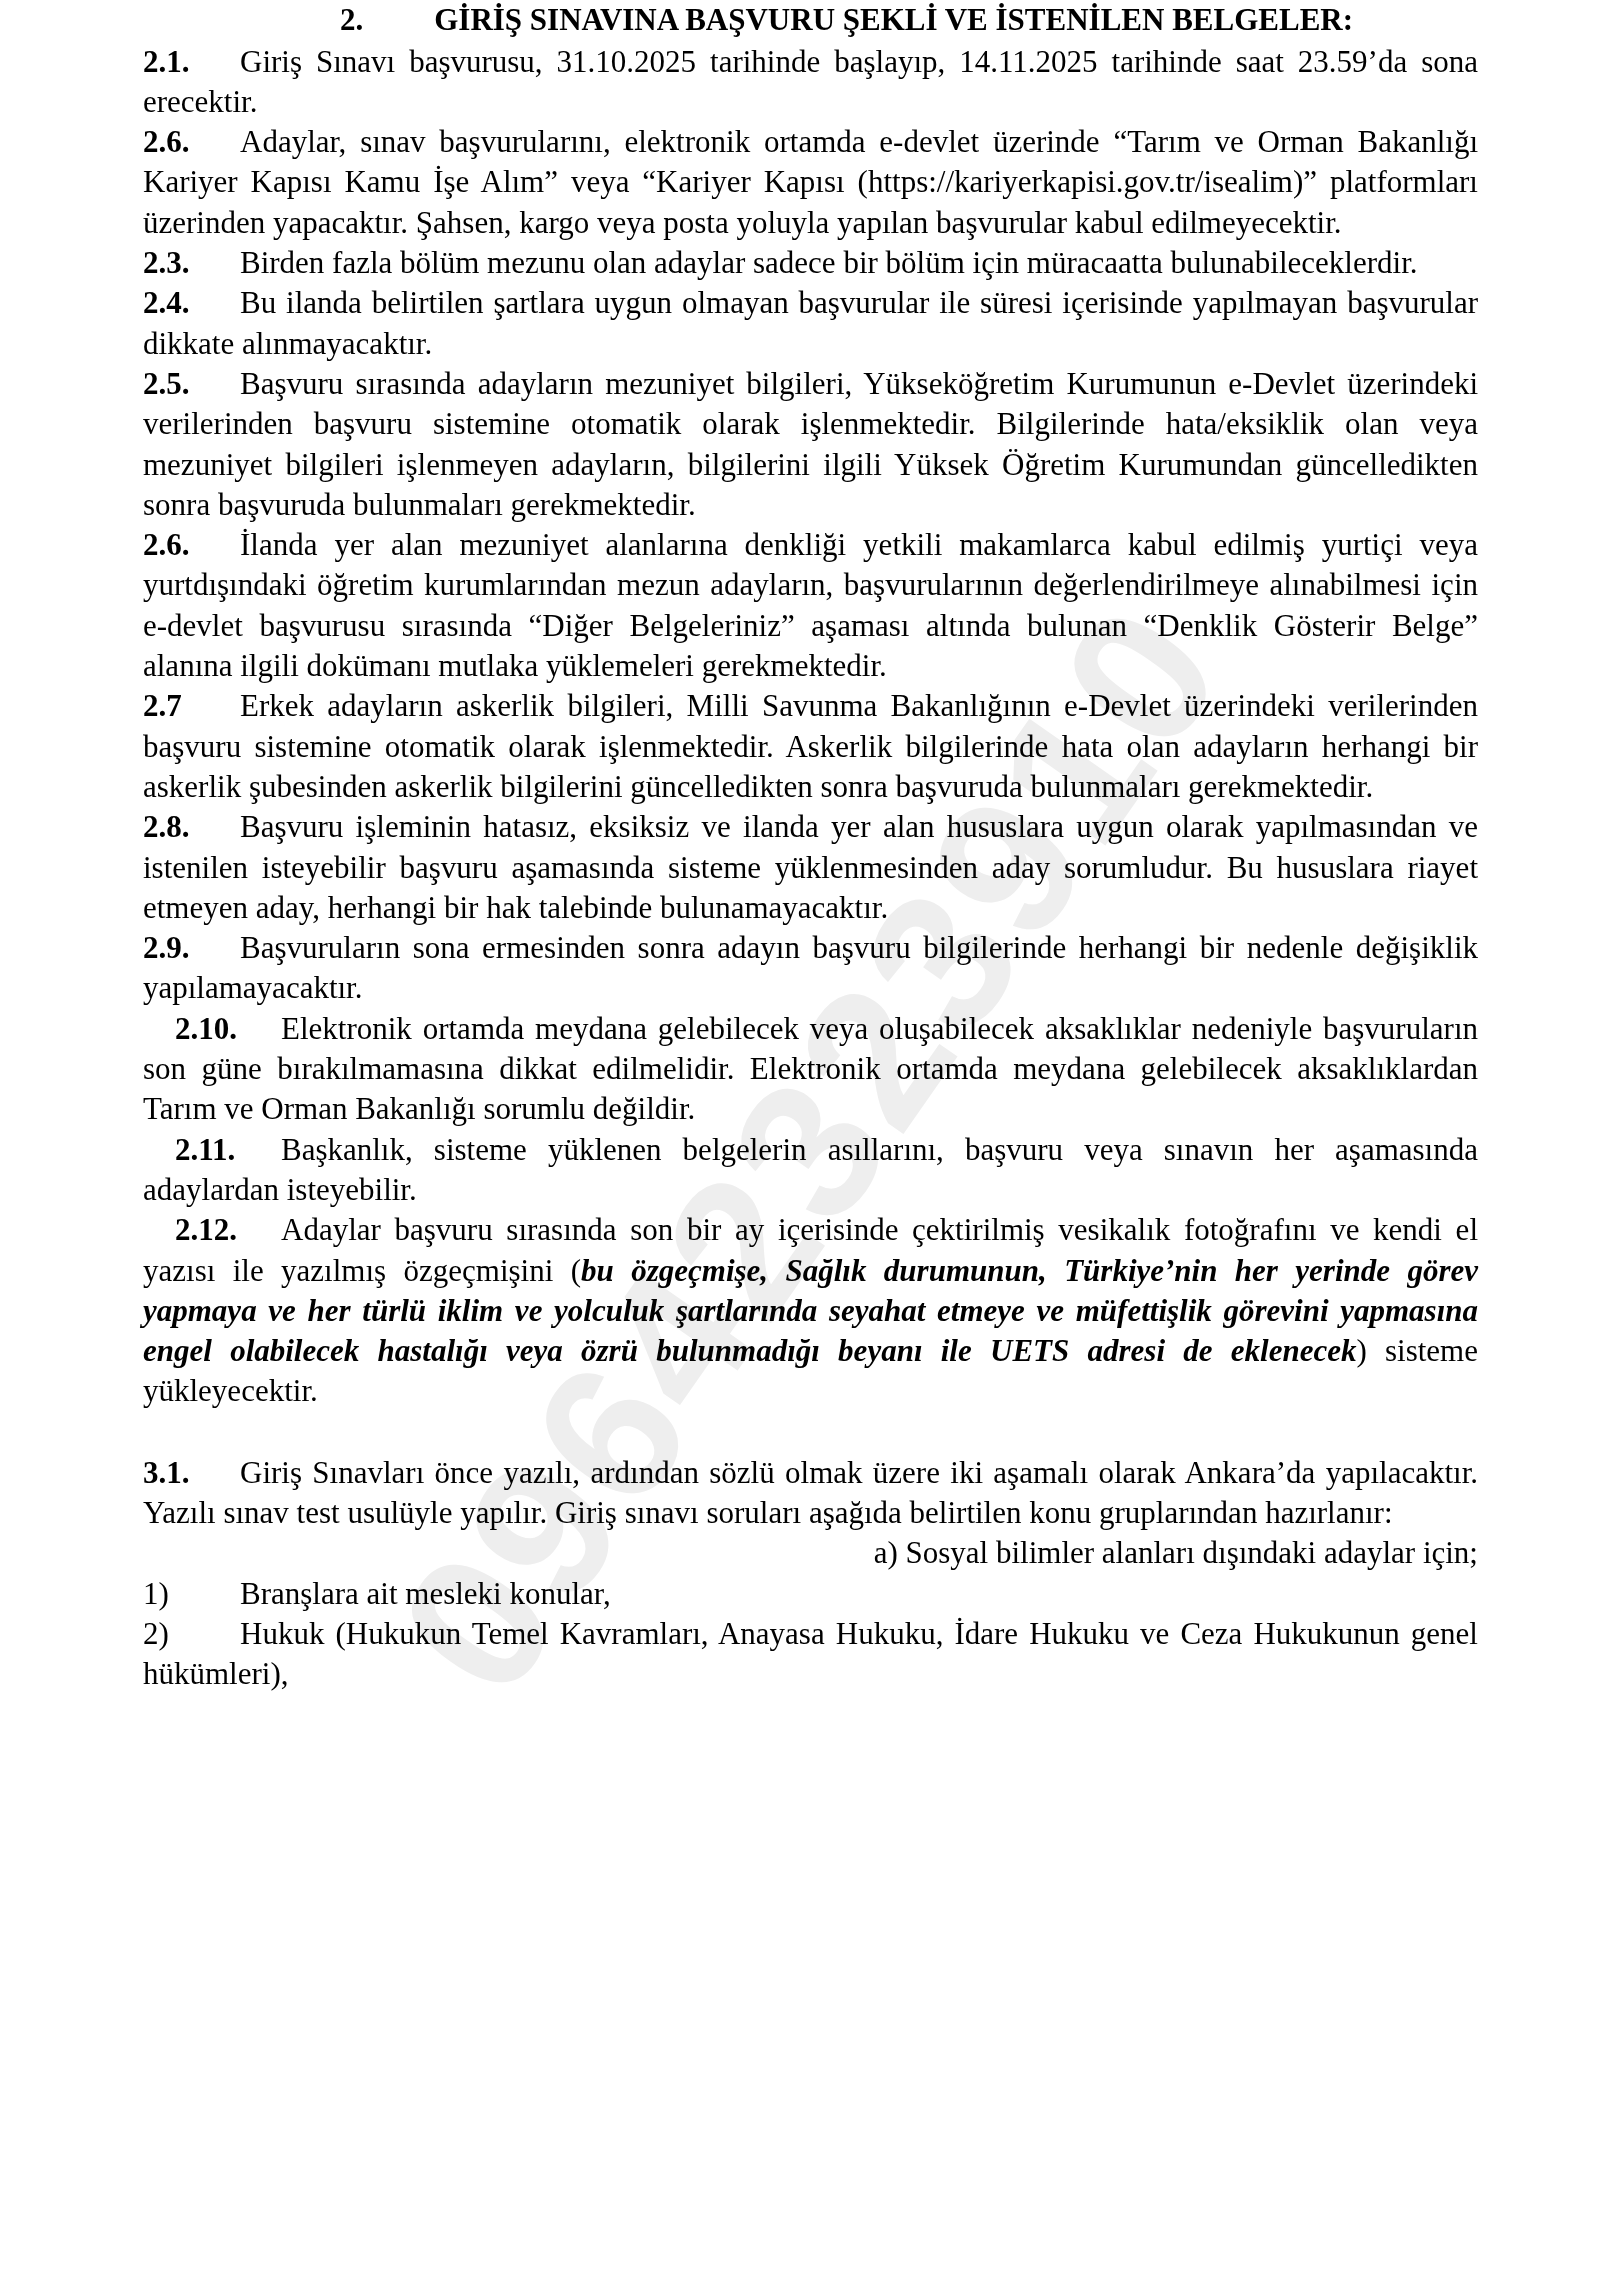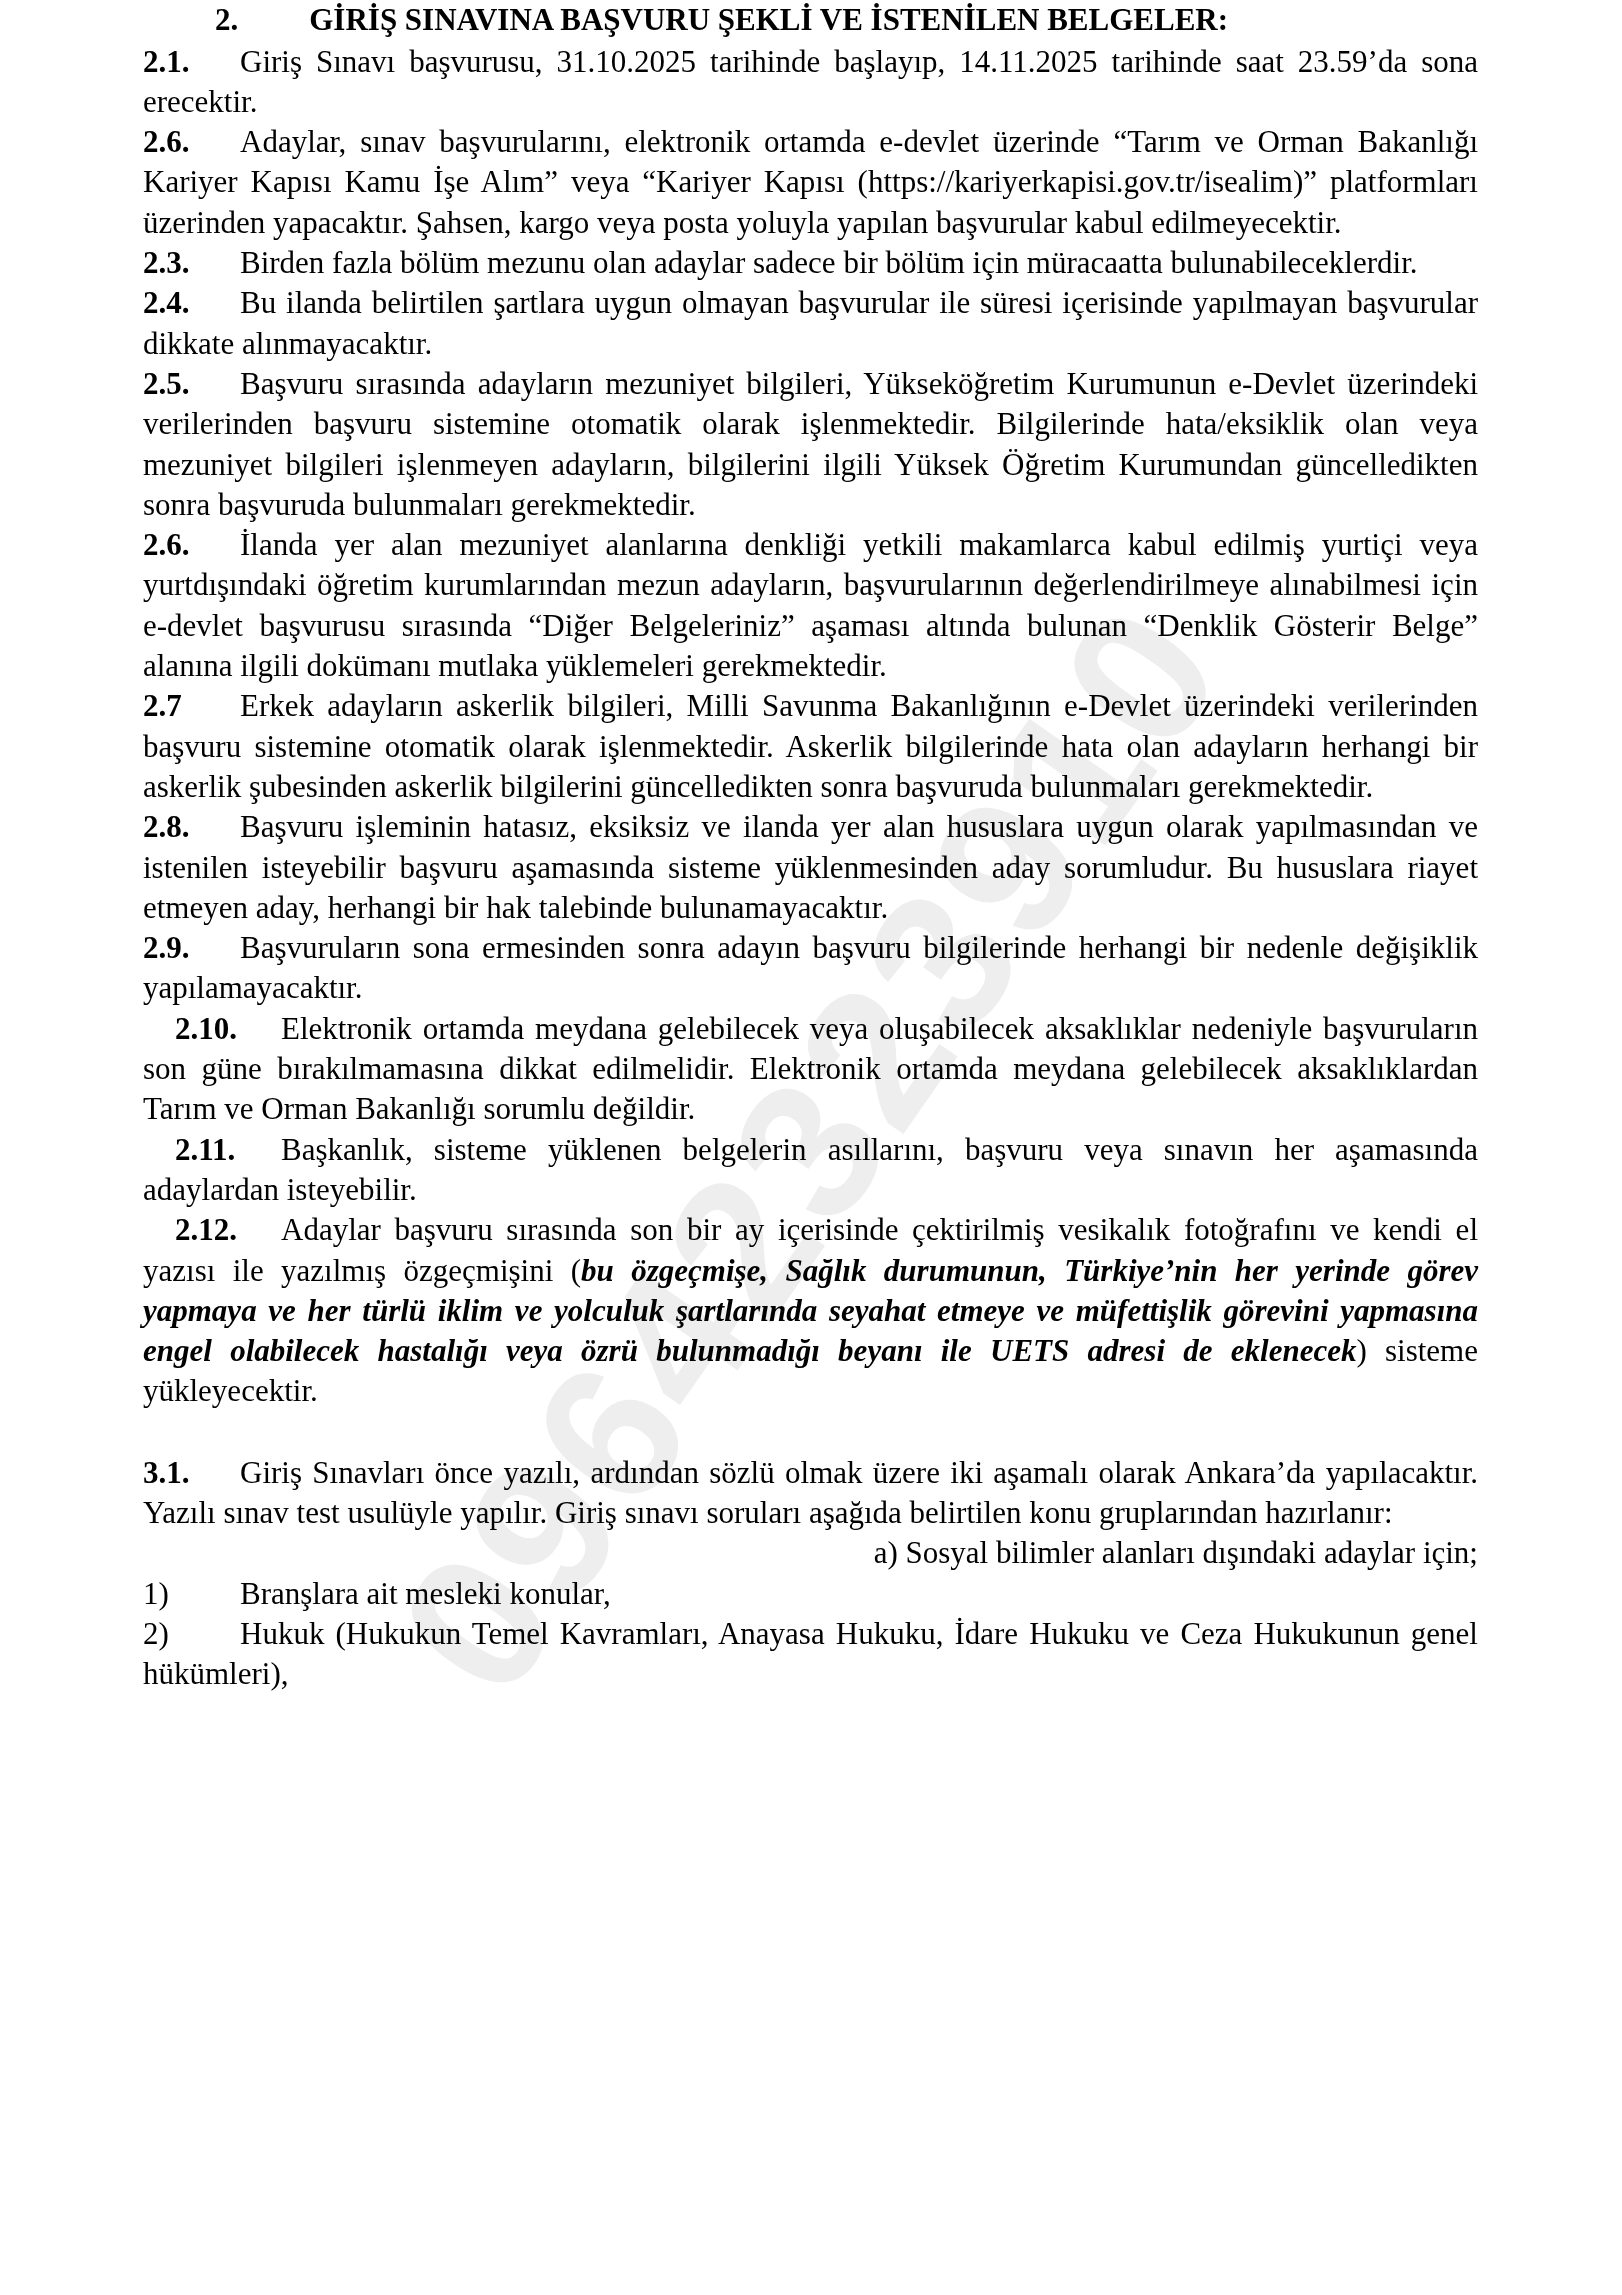--- a/index.html
+++ b/index.html
@@ -57,21 +57,21 @@
     padding: 0;
     text-align: justify;
     text-justify: inter-word;
     -webkit-hyphens: none;
     hyphens: none;
   }
 
   
   .section-heading {
     font-weight: bold;
-    text-align: left;
+    text-align: center;
     margin-bottom: 1.3px;
   }
   .section-heading .num {
     display: inline-block;
     margin-left: 72px;
   }
   .section-heading .ttl {
     display: inline-block;
     margin-left: 71px;
   }

